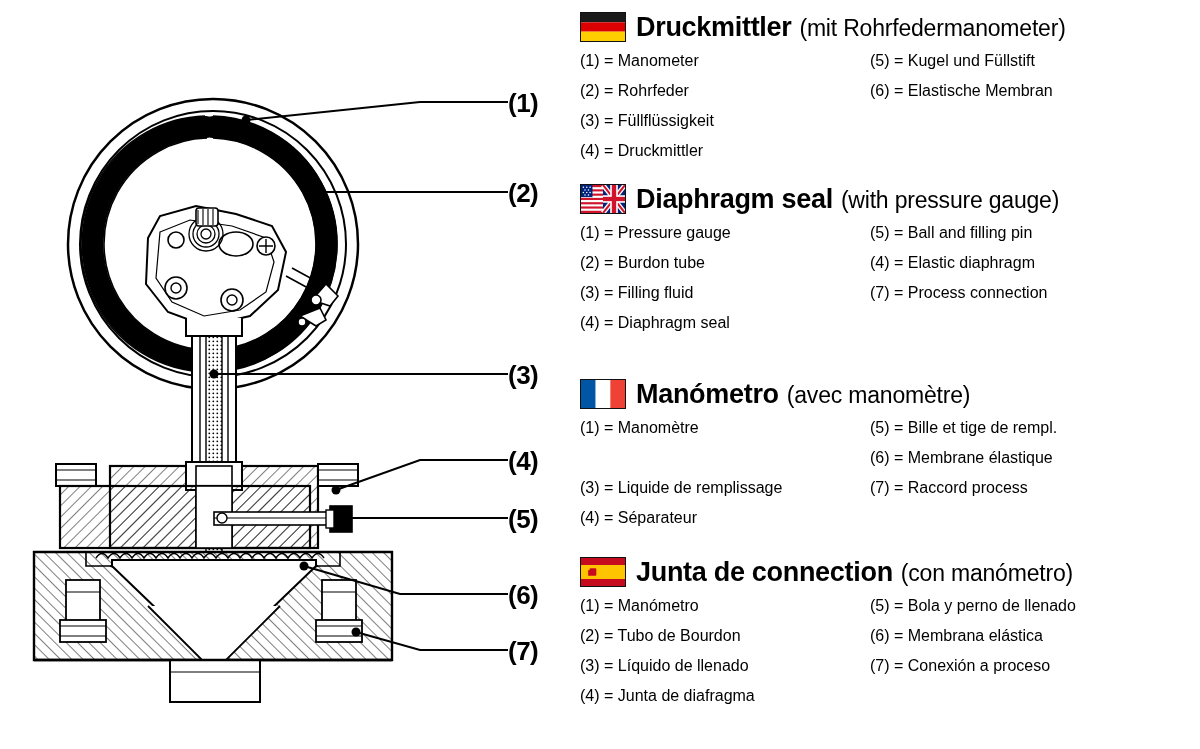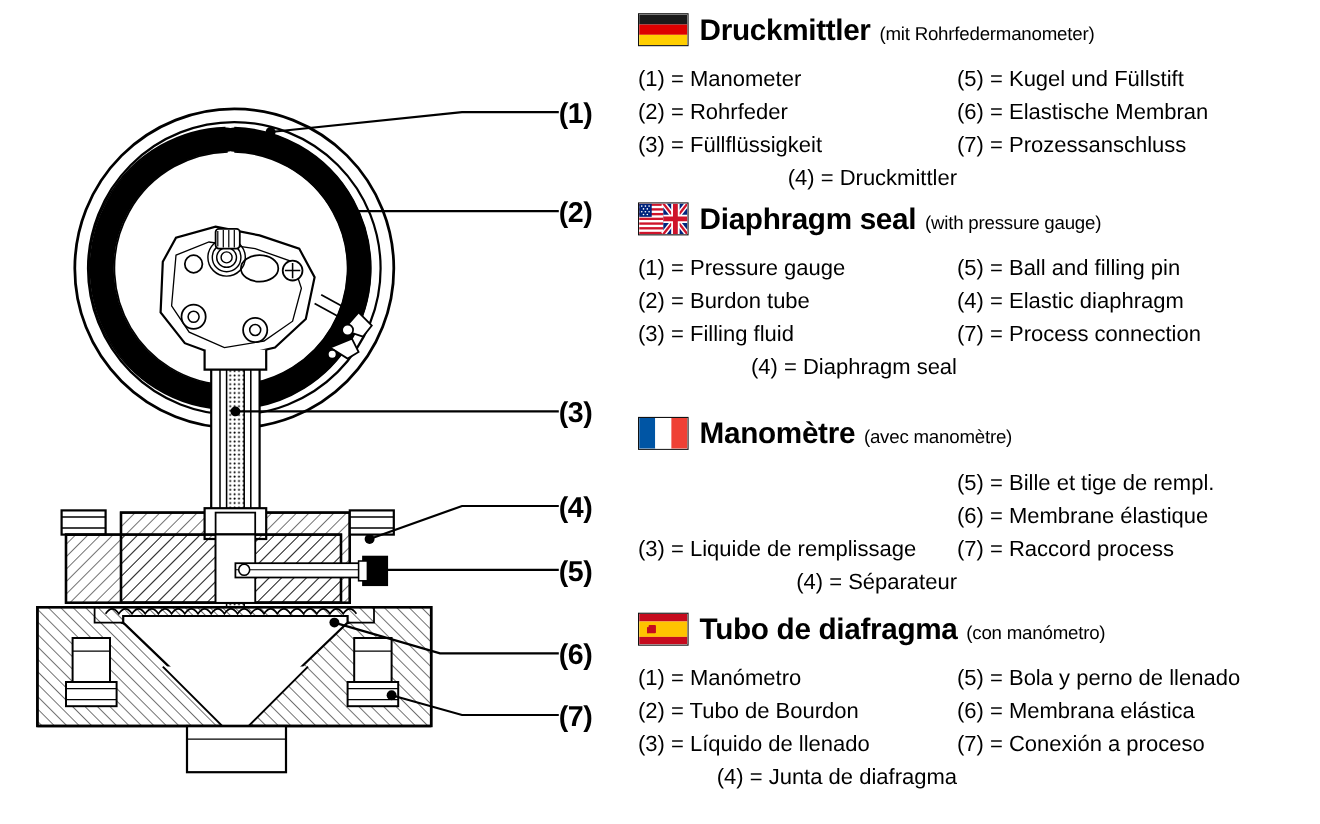--- a/index.html
+++ b/index.html
@@ -78,43 +78,43 @@
     align-items: baseline;
     gap: 8px;
     white-space: nowrap;
   }
   .title-main {
     font-size: 27px;
     font-weight: bold;
     letter-spacing: -0.3px;
   }
   .title-sub {
-    font-size: 17px;
+    font-size: 23px;
     font-weight: normal;
     letter-spacing: -0.2px;
   }
 
   .items {
-    margin-top: 12px;
+    margin-top: 0;
     position: relative;
     display: grid;
     grid-template-columns: 290px 330px;
     column-gap: 0px;
     row-gap: 1px;
-    font-size: 20px;
+    font-size: 16px;
     line-height: 29px;
   }
   .items .it { white-space: nowrap; }
   .items .col2 { grid-column: 2; }
 
   
   .r1 { grid-row: 1; }
   .r2 { grid-row: 2; }
   .r3 { grid-row: 3; }
-  .r4 { grid-row: 4; text-align: right; }
+  .r4 { grid-row: 4; }
 </style>
 </head>
 <body>
 
 <div class="page">
 
   <div class="drawing">
     <svg width="575" height="749" viewBox="0 0 575 749" xmlns="http://www.w3.org/2000/svg">
       <defs>
         <pattern id="hatchR" width="8" height="8" patternUnits="userSpaceOnUse" patternTransform="rotate(45)">
@@ -273,21 +273,20 @@
           <span class="title-main">Druckmittler</span>
           <span class="title-sub">(mit Rohrfedermanometer)</span>
         </span>
       </div>
       <div class="items">
         <div class="it r1">(1) = Manometer</div>
         <div class="it col2 r1">(5) = Kugel und Füllstift</div>
         <div class="it r2">(2) = Rohrfeder</div>
         <div class="it col2 r2">(6) = Elastische Membran</div>
         <div class="it r3">(3) = Füllflüssigkeit</div>
-        <div class="it col2 r3">(7) = Prozessanschluss</div>
         <div class="it r4">(4) = Druckmittler</div>
       </div>
     </div>
 
     <div class="lang-block b1">
       <div class="lang-head">
         <span class="flag">
           <svg viewBox="0 0 46 30" preserveAspectRatio="none">
 
             <rect x="0" y="0" width="23" height="30" fill="#ffffff"></rect>
@@ -352,25 +351,26 @@
     <div class="lang-block b2">
       <div class="lang-head">
         <span class="flag">
           <svg viewBox="0 0 46 30" preserveAspectRatio="none">
             <rect x="0" y="0" width="15.33" height="30" fill="#0055a4"></rect>
             <rect x="15.33" y="0" width="15.34" height="30" fill="#ffffff"></rect>
             <rect x="30.67" y="0" width="15.33" height="30" fill="#ef4135"></rect>
           </svg>
         </span>
         <span class="head-text">
-          <span class="title-main">Manomètre</span>
+          <span class="title-main">Manómetro</span>
           <span class="title-sub">(avec manomètre)</span>
         </span>
       </div>
       <div class="items">
+        <div class="it r1">(1) = Manomètre</div>
         <div class="it col2 r1">(5) = Bille et tige de rempl.</div>
         <div class="it col2 r2">(6) = Membrane élastique</div>
         <div class="it r3">(3) = Liquide de remplissage</div>
         <div class="it col2 r3">(7) = Raccord process</div>
         <div class="it r4">(4) = Séparateur</div>
       </div>
     </div>
 
     <div class="lang-block b3">
       <div class="lang-head">
@@ -379,21 +379,21 @@
             <rect x="0" y="0" width="46" height="7.5" fill="#c60b1e"></rect>
             <rect x="0" y="7.5" width="46" height="15" fill="#ffc400"></rect>
             <rect x="0" y="22.5" width="46" height="7.5" fill="#c60b1e"></rect>
             <g fill="#c60b1e">
               <rect x="9" y="11" width="7" height="8" rx="1"></rect>
               <rect x="7.5" y="13" width="2" height="6"></rect>
             </g>
           </svg>
         </span>
         <span class="head-text">
-          <span class="title-main">Tubo de diafragma</span>
+          <span class="title-main">Junta de connection</span>
           <span class="title-sub">(con manómetro)</span>
         </span>
       </div>
       <div class="items">
         <div class="it r1">(1) = Manómetro</div>
         <div class="it col2 r1">(5) = Bola y perno de llenado</div>
         <div class="it r2">(2) = Tubo de Bourdon</div>
         <div class="it col2 r2">(6) = Membrana elástica</div>
         <div class="it r3">(3) = Líquido de llenado</div>
         <div class="it col2 r3">(7) = Conexión a proceso</div>

